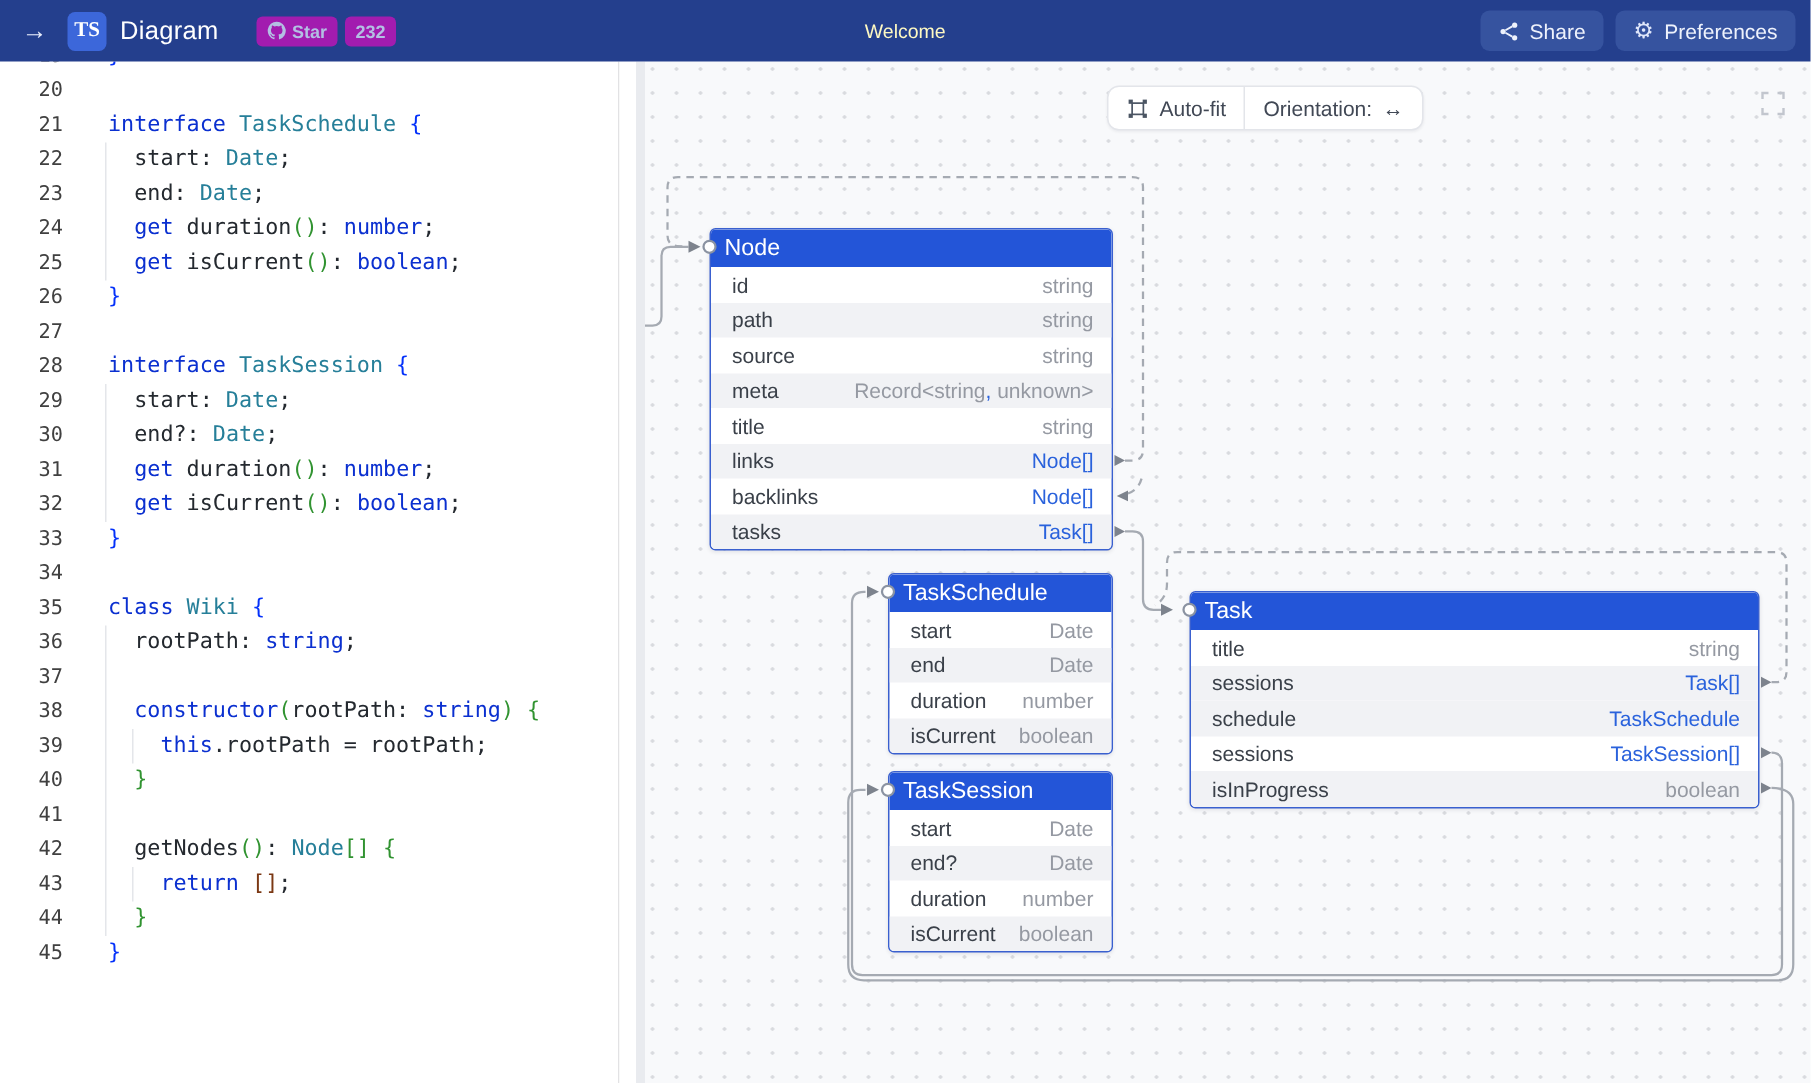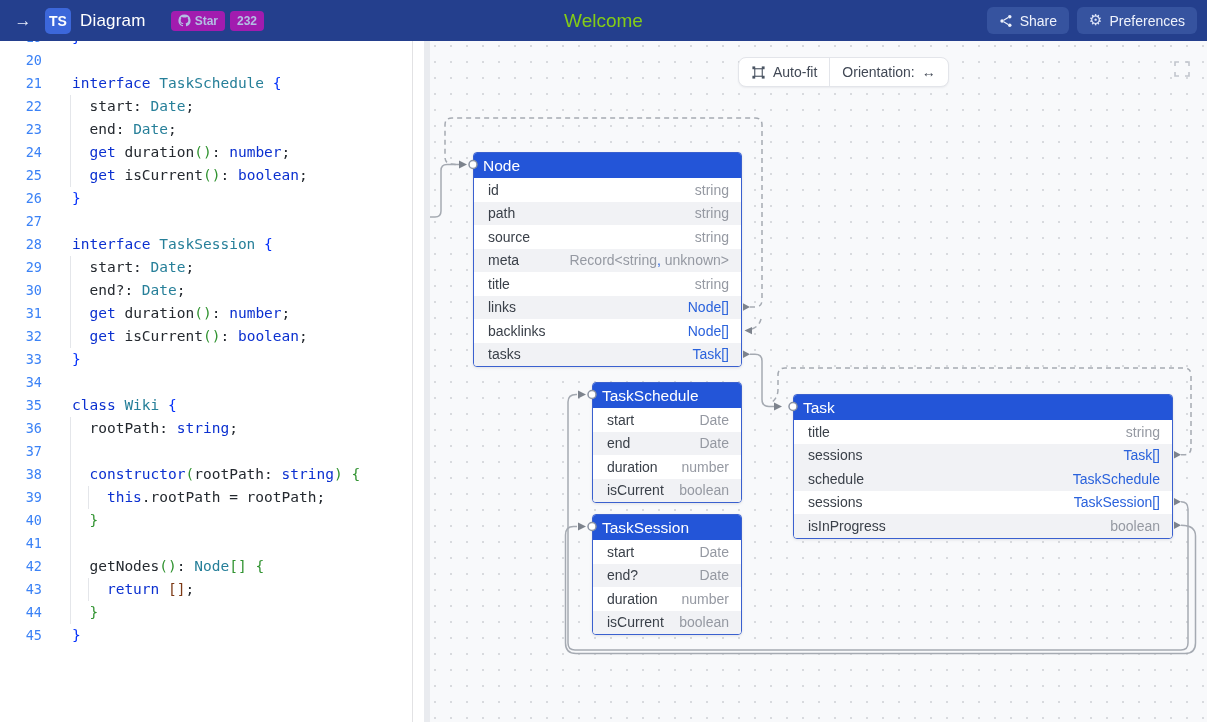--- a/index.html
+++ b/index.html
@@ -7,41 +7,41 @@
               font-family:"Liberation Sans", sans-serif; }
 
   
   .nav { position:absolute; left:0; top:0; width:1207px; height:41px;
          background:#243f8d; display:flex; align-items:center; padding:0 10px;
          color:#fff; z-index:50; }
   .nav-left { display:flex; align-items:center; gap:9px; }
   .back-arrow { font-size:17px; color:#e8edfb; width:26px; text-align:center; cursor:pointer; }
   .ts-box { width:26px; height:26px; background:#3c67da; border-radius:5px;
             display:flex; align-items:center; justify-content:center;
-            font-weight:bold; font-size:14px; color:#fff; }
+            font-weight:bold; font-size:14px; color:#fff;font-family:Liberation Serif, serif; }
   .app-name { font-size:17px; font-weight:normal; color:#fff; letter-spacing:.2px; }
   .gh { display:flex; align-items:center; gap:5px; margin-left:16px; }
   .gh-pill { display:flex; align-items:center; gap:4px; background:#a21caf;
              border-radius:4px; height:20px; padding:0 7px; color:#b3bfe3;
              font-size:12px; font-weight:bold; }
   .nav-center { position:absolute; left:0; right:0; text-align:center;
-                font-size:19px; color:#84cc16; pointer-events:none; }
+                font-size:13px; color:#fef9c3; pointer-events:none; }
   .nav-right { margin-left:auto; display:flex; gap:8px; z-index:2; }
   .nav-btn { display:flex; align-items:center; gap:7px; background:#36539f;
              border-radius:6px; height:27px; padding:0 12px; color:#eef2fc;
              font-size:14px; cursor:pointer; }
   .gear-glyph { font-size:15px; line-height:1; color:#dfe6fa; font-family:"DejaVu Sans", sans-serif; }
 
   
   .editor { position:absolute; left:0; top:41px; width:413px; height:681px;
             background:#fff; overflow:hidden; border-right:1px solid #e2e2e4; }
   .code-scroll { margin-top:-15px; position:relative; }
   .cl { display:flex; height:23px; line-height:23px;
         font-family:"DejaVu Sans Mono", monospace; font-size:14.5px; }
-  .gut { width:42px; text-align:right; color:#3b82f6; flex:none;
+  .gut { width:42px; text-align:right; color:#404040; flex:none;
          font-size:13.5px; user-select:none; }
   .src { white-space:pre; padding-left:30px; color:#24292f; }
   .tok-kw { color:#0b30d0; } .tok-ty { color:#267f99; }
   .tok-b1 { color:#0431fa; } .tok-b2 { color:#319331; } .tok-b3 { color:#7b3814; }
   .iguide { position:absolute; width:1px; background:#e4e6ea; }
   .gutter-strip { position:absolute; left:413px; top:41px; width:11px; height:681px; background:#fff; }
   .resizer { position:absolute; left:424px; top:41px; width:6px; height:681px;
              background:#e9ebef; cursor:col-resize; }
 
   

